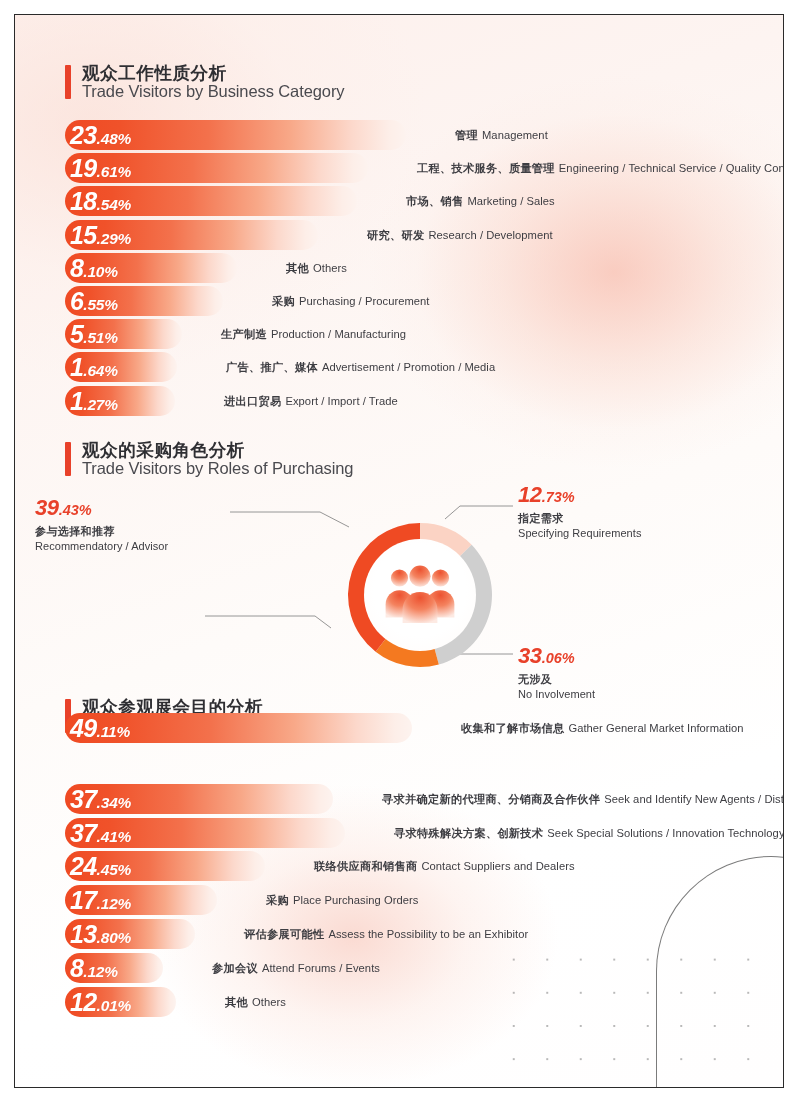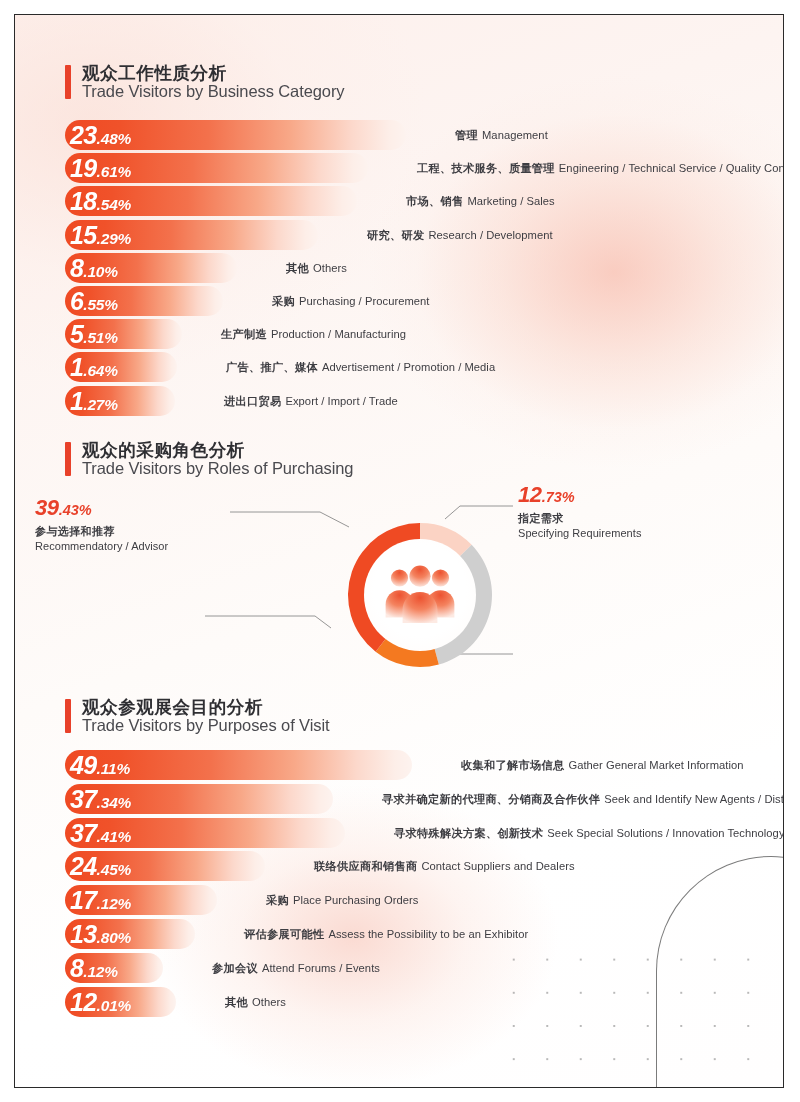--- a/index.html
+++ b/index.html
@@ -199,30 +199,37 @@
   </div>
 
   <div class="cal" style="left:503px;top:467px;width:220px;">
     <div class="val">
       <span class="big">12</span><span class="small">.73%</span>
     </div>
     <div class="cn">指定需求</div>
     <div class="en">Specifying Requirements</div>
   </div>
 
+  <div class="cal" style="left:503px;top:628px;width:220px;">
+    <div class="val">
+      <span class="big">33</span><span class="small">.06%</span>
+    </div>
+    <div class="cn">无涉及</div>
+    <div class="en">No Involvement</div>
+  </div>
 
 
   <div class="sec-head" style="left:50px;top:682px;">
     <div class="tick"></div>
     <div class="cn">观众参观展会目的分析</div>
     <div class="en">Trade Visitors by Purposes of Visit</div>
   </div>
 
   <div id="chart3">
-      <div class="bar-row" style="top: 735px; width: 700px;">
+      <div class="bar-row" style="top: 698px; width: 700px;">
         <div class="bar" style="width: 347px;"></div>
         <div class="bar-val"><span class="big">49</span><span class="small">.11%</span></div>
         <div class="bar-label" style="left: 396px;"><span class="cn">收集和了解市场信息</span><span class="en">Gather General Market Information</span></div>
       </div>
       <div class="bar-row" style="top: 768.8px; width: 700px;">
         <div class="bar" style="width: 268px;"></div>
         <div class="bar-val"><span class="big">37</span><span class="small">.34%</span></div>
         <div class="bar-label" style="left: 317px;"><span class="cn">寻求并确定新的代理商、分销商及合作伙伴</span><span class="en">Seek and Identify New Agents / Distributors / Partners</span></div>
       </div>
       <div class="bar-row" style="top: 802.6px; width: 700px;">

